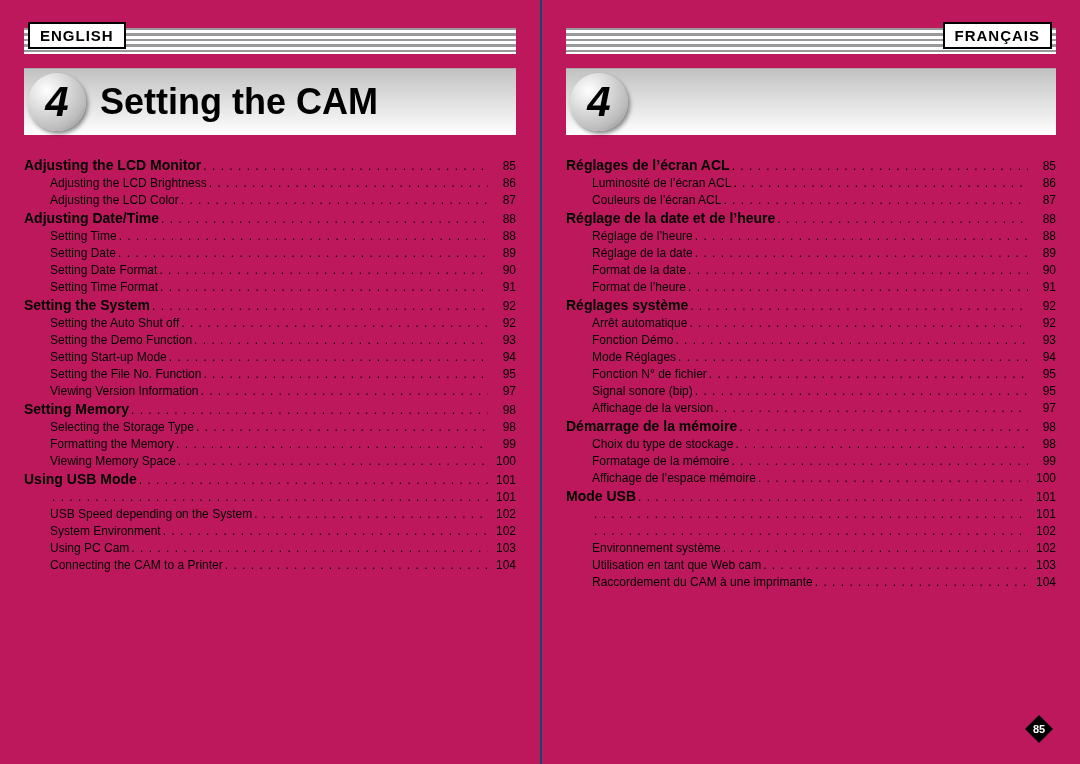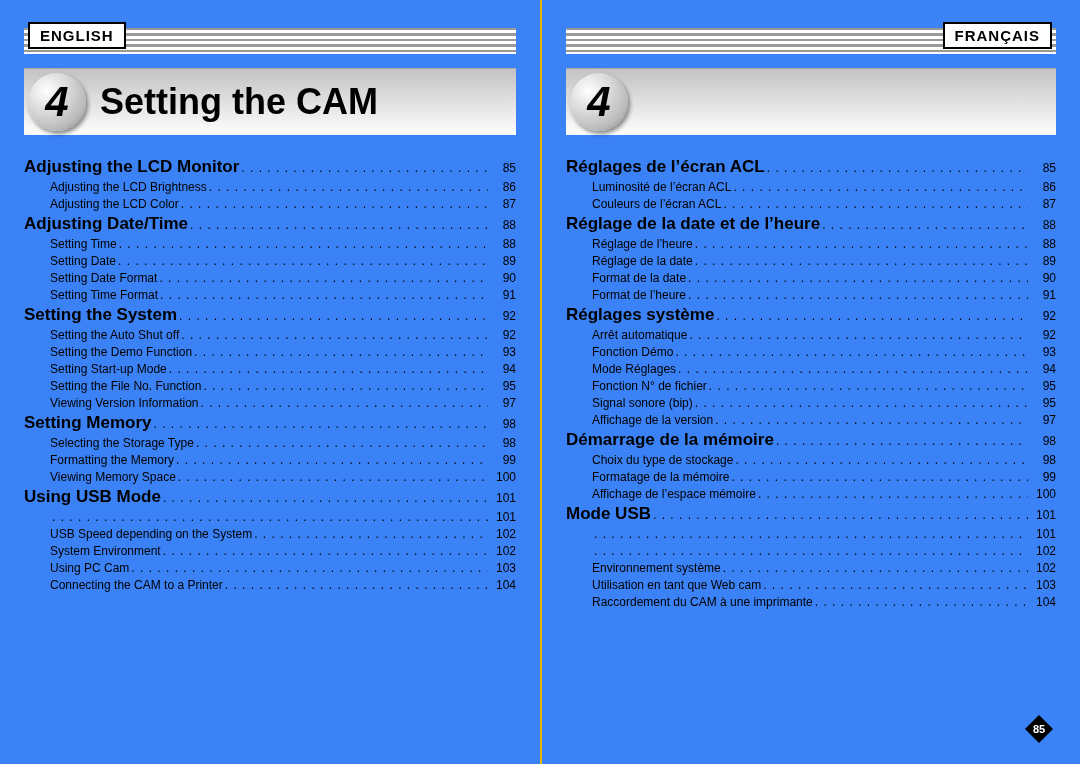--- a/index.html
+++ b/index.html
@@ -15,24 +15,24 @@
     display: flex;
     width: 1080px;
     height: 764px;
   }
   .page {
     width: 540px;
     height: 764px;
     position: relative;
     box-sizing: border-box;
     padding: 0 24px 18px 24px;
-    background:#3b82f6;
+    background:#be185d;
   }
   .page + .page {
-    border-left: 2px solid #eab308;
+    border-left: 2px solid #0c4a6e;
   }
 
   
   .stripes {
     height: 26px;
     margin: 28px 0 8px 0;
     background: repeating-linear-gradient(
       to bottom,
       #999 0, #999 2.5px,
       #fff 2.5px, #fff 5.5px
@@ -83,21 +83,21 @@
   .toc {
     margin-top: 22px;
     font-size: 12px;
   }
   .toc-row {
     display: flex;
     align-items: baseline;
     white-space: nowrap;
     margin: 0 0 3px 0;
   }
-  .toc-row.section .label { font-weight: bold; font-size: 17px; }
+  .toc-row.section .label { font-weight: bold; font-size: 14px; }
   .toc-row.sub { padding-left: 26px; }
   .toc-row .label { flex: 0 0 auto; }
   .toc-row .dots {
     flex: 1 1 auto;
     overflow: hidden;
     margin: 0 2px;
   }
   .toc-row .dots::after {
     content: ". . . . . . . . . . . . . . . . . . . . . . . . . . . . . . . . . . . . . . . . . . . . . . . . . . . . . . . . . . . . . . . . . . . . . . . . . . . . . . . . . . . . . . . . . . . . . .";
     letter-spacing: 1px;

